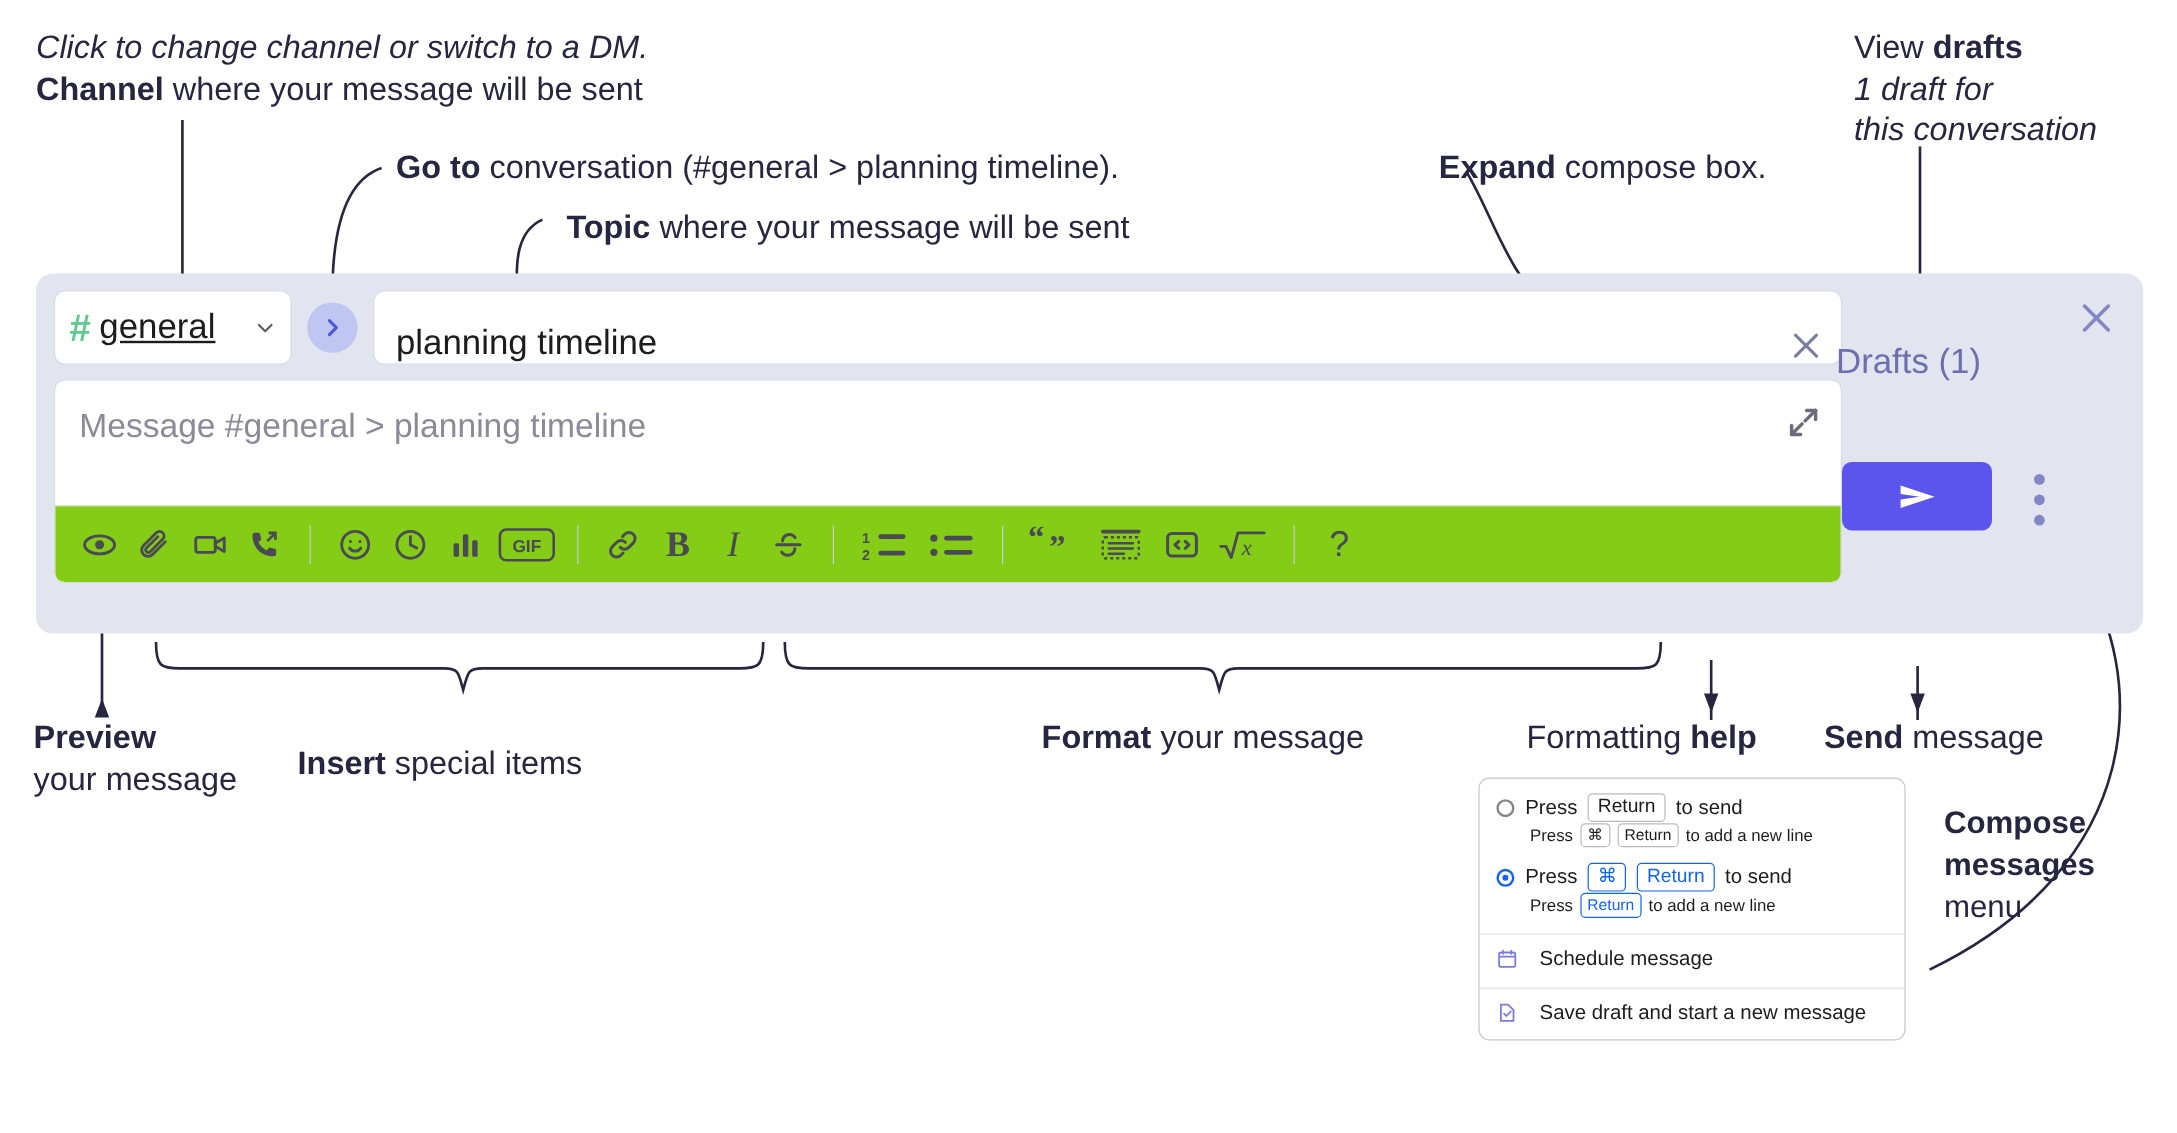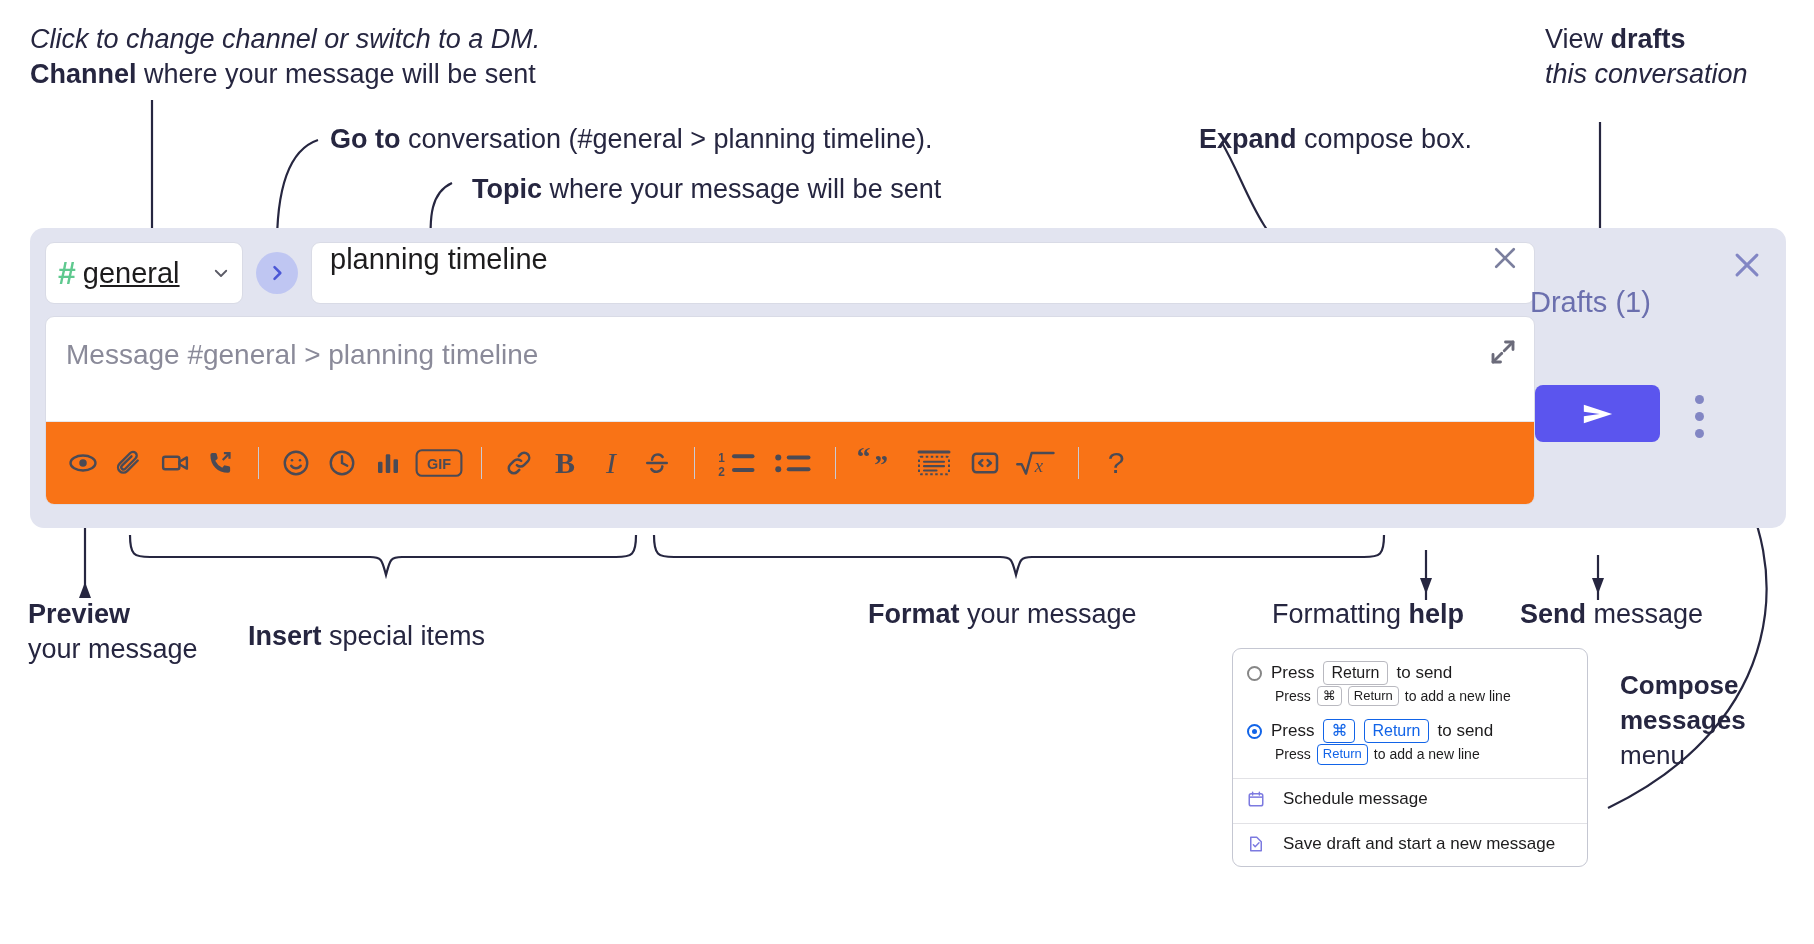--- a/index.html
+++ b/index.html
@@ -33,35 +33,35 @@
   }
   .hash{color:#5fc98f;font-size:32px;font-weight:700;line-height:1;letter-spacing:-1px;}
   .chan-name{font-size:29px;color:#1d1c1d;flex:1;text-decoration:underline;}
   .caret{width:18px;height:18px;}
   .go-btn{
     width:42px;height:42px;border-radius:50%;background:#bfc6f2;
     display:flex;align-items:center;justify-content:center;margin:0 13px;flex:0 0 auto;
   }
   .topic-field{
     flex:1;height:62px;background:#ffffff;border:1px solid #d9dbe6;border-radius:9px;
-    display:flex;align-items:flex-start;box-sizing:border-box;padding:0 14px 0 18px;gap:24px;
+    display:flex;align-items:flex-end;box-sizing:border-box;padding:0 14px 0 18px;gap:24px;
   }
   .topic-text{font-size:29px;color:#1d1c1d;flex:1;}
   .x-icon{width:30px;height:30px;flex:0 0 auto;}
 
   
   .msg-box{
     margin-top:12px;background:#ffffff;border:1px solid #d9dbe6;border-radius:9px;
     overflow:hidden;
   }
   .msg-area{height:104px;position:relative;}
   .msg-placeholder{position:absolute;left:20px;top:22px;font-size:28px;color:#8a8a99;}
   .expand-btn{position:absolute;right:16px;top:20px;width:30px;height:30px;}
   .toolbar{
-    height:83px;border-top:1px solid #e6e7ee;background:#f97316;
+    height:64px;border-top:1px solid #e6e7ee;background:#84cc16;
     display:flex;align-items:center;padding:0 14px;box-sizing:border-box;
   }
   .tb-item{width:46px;height:46px;display:flex;align-items:center;justify-content:center;flex:0 0 auto;}
   .tb-wide{width:56px;}
   .tb-sep{width:1px;height:32px;background:#c9cbd6;margin:0 14px;flex:0 0 auto;}
 
   
   .panel-close{position:absolute;right:22px;top:20px;width:34px;height:34px;}
   .drafts-link{
     position:absolute;left:1530px;top:286px;font-size:29px;color:#6b6fae;
@@ -150,20 +150,21 @@
 <div class="anno anno-lg" style="left:472px;top:172px;">
   <b>Topic</b><span> where your message will be sent</span>
 </div>
 
 <div class="anno anno-lg" style="left:1205px;top:122px;transform:translateX(-6px);">
   <b>Expand</b><span> compose box.</span>
 </div>
 
 <div class="anno anno-lg" style="left:1545px;top:22px;">
   <div><span>View </span><b>drafts</b></div>
+  <div><i>1 draft for</i></div>
   <div><i>this conversation</i></div>
 </div>
 
 <div class="anno anno-lg" style="left:28px;top:597px;">
   <div><b>Preview</b></div>
   <div><span>your message</span></div>
 </div>
 
 <div class="anno anno-lg" style="left:248px;top:619px;">
   <b>Insert</b><span> special items</span>

